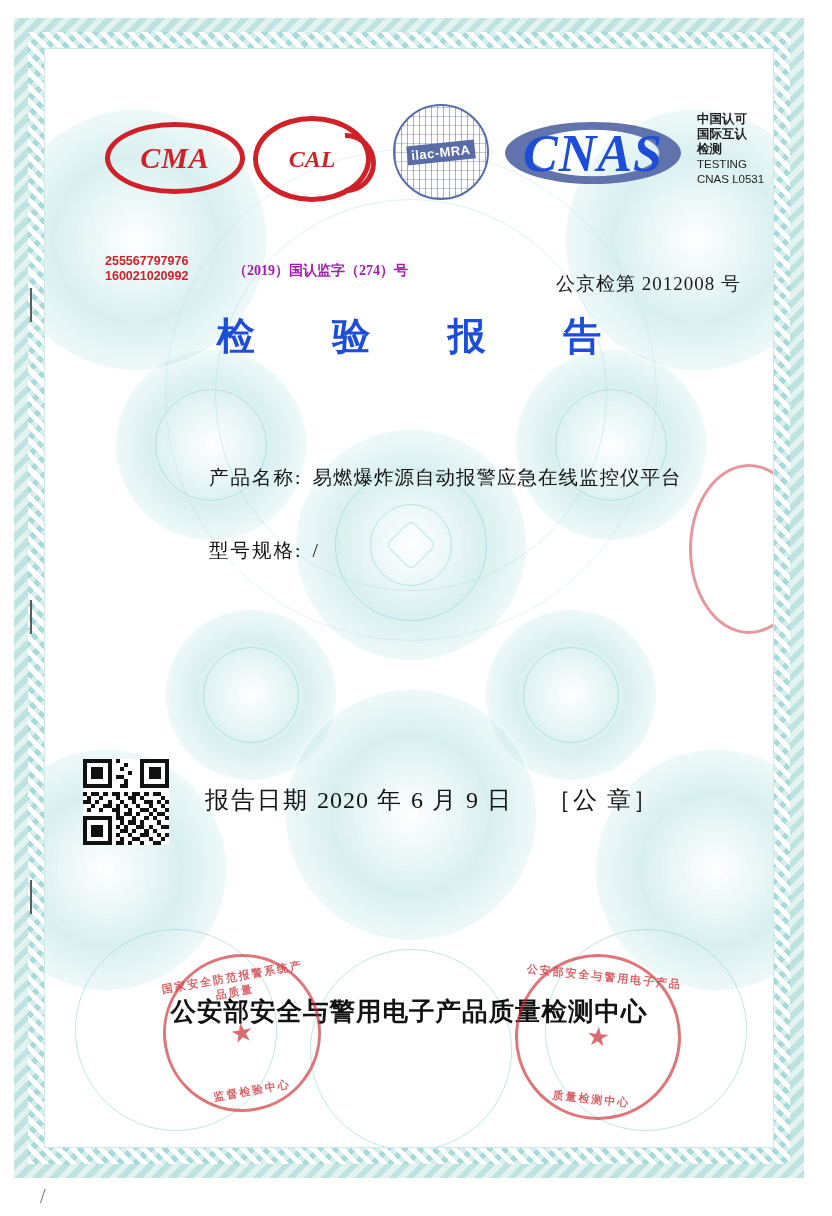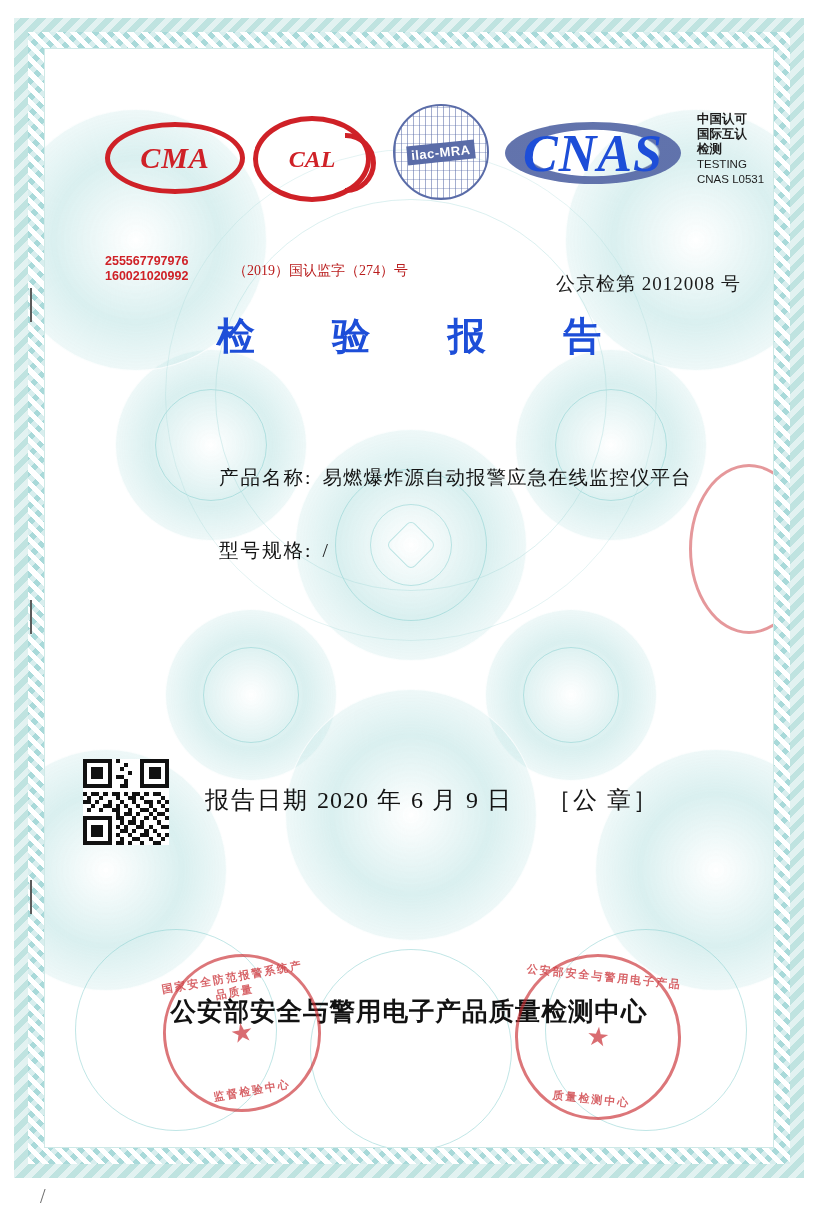--- a/index.html
+++ b/index.html
@@ -203,22 +203,22 @@
     font-family: "Liberation Sans", sans-serif;
     color: #cf2127;
     font-weight: bold;
     font-size: 12.5px;
     line-height: 15px;
   }
   .auth-code {
     position: absolute;
     left: 128px; top: 168px;
     font-family: "Liberation Serif", serif;
-    color: #b91c1c;
-    font-weight: normal;
+    color: #a21caf;
+    font-weight: bold;
     font-size: 14px;
     letter-spacing: 0;
   }
 
   
   .report-no {
     position: absolute;
     right: 32px;
     top: 222px;
     font-size: 19px;
@@ -236,21 +236,21 @@
     letter-spacing: 34px;
     text-indent: 34px;
     color: #1d4ed8;
     font-weight: bold;
     font-family: "Liberation Serif", serif;
   }
 
   
   .fields {
     position: absolute;
-    left: 174px;
+    left: 164px;
     top: 415px;
     width: 560px;
   }
   .field-row {
     display: flex;
     align-items: baseline;
     margin-bottom: 46px;
     font-size: 19.5px;
     color: #141414;
     white-space: nowrap;

